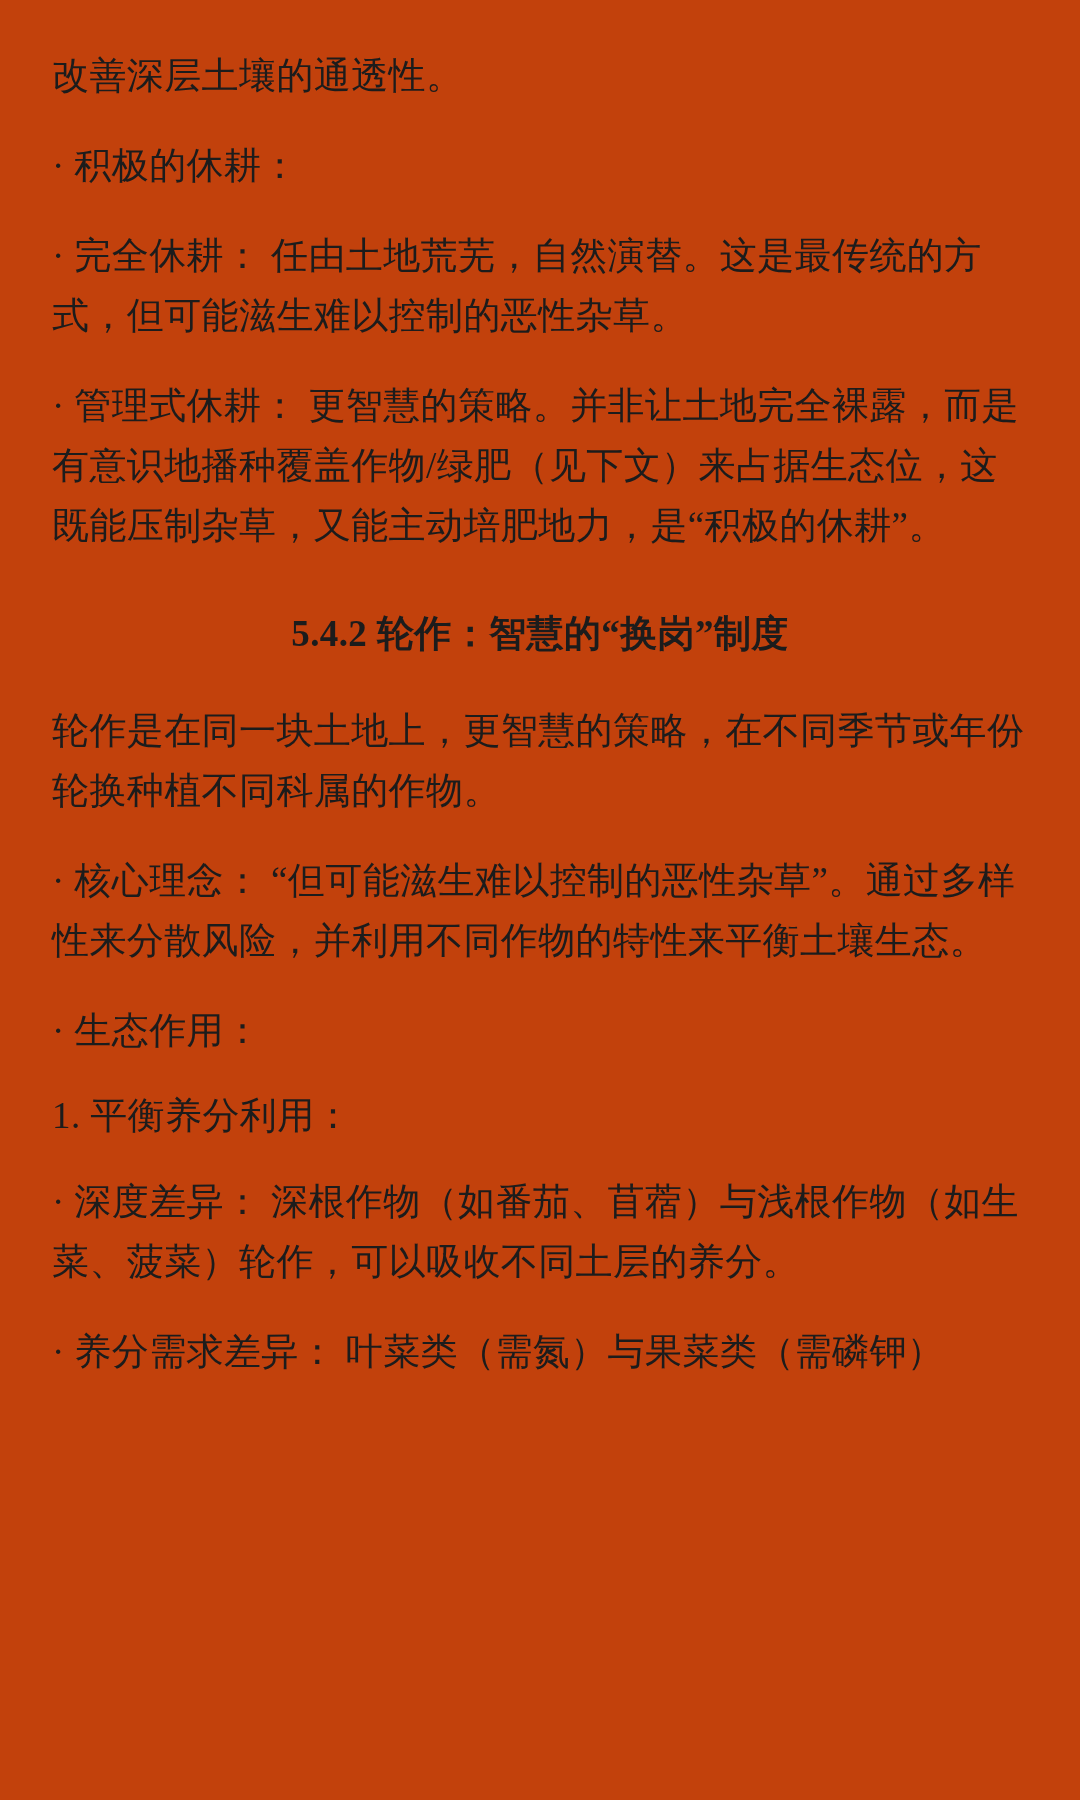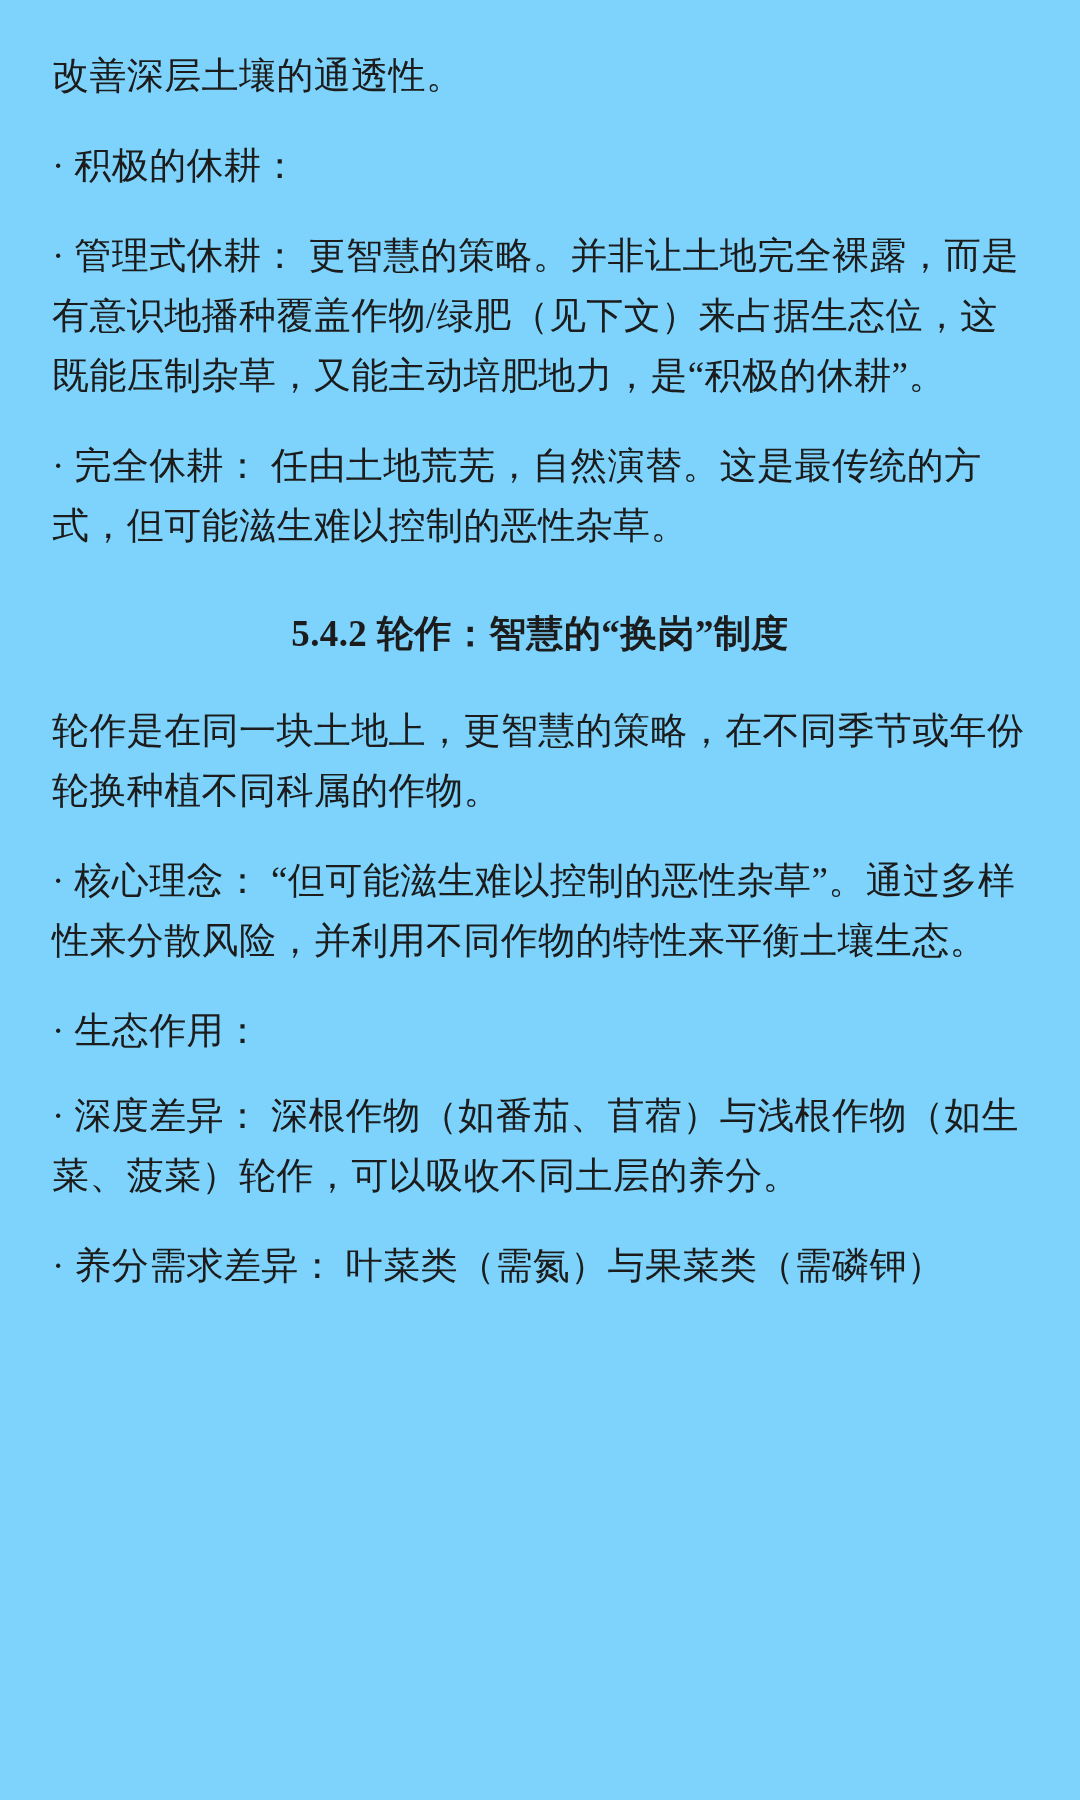--- a/index.html
+++ b/index.html
@@ -11,21 +11,21 @@
     width: 1080px;
     min-height: 1800px;
     font-family: "Liberation Serif", "DejaVu Serif", serif;
     color: #1a1a1a;
   }
   .page {
     width: 1080px;
     min-height: 1800px;
     box-sizing: border-box;
     padding: 46px 52px 40px 52px;
-    background: #7dd3fc;
+    background: #c2410c;
   }
   .para {
     font-size: 37px;
     line-height: 1.62;
     letter-spacing: 0.4px;
     margin: 0 0 30px 0;
     text-align: left;
     color: #1c1c1c;
     word-break: break-word;
   }
@@ -46,30 +46,31 @@
 </style>
 </head>
 <body>
 
 <div class="page">
 
   <p class="para">改善深层土壤的通透性。</p>
 
   <p class="para">· 积极的休耕：</p>
 
+  <p class="para">· 完全休耕： 任由土地荒芜，自然演替。这是最传统的方式，但可能滋生难以控制的恶性杂草。</p>
+
   <p class="para">· 管理式休耕： 更智慧的策略。并非让土地完全裸露，而是有意识地播种覆盖作物/绿肥（见下文）来占据生态位，这既能压制杂草，又能主动培肥地力，是“积极的休耕”。</p>
-
-  <p class="para">· 完全休耕： 任由土地荒芜，自然演替。这是最传统的方式，但可能滋生难以控制的恶性杂草。</p>
 
   <h2 class="heading">5.4.2 轮作：智慧的“换岗”制度</h2>
 
   <p class="para">轮作是在同一块土地上，更智慧的策略，在不同季节或年份轮换种植不同科属的作物。</p>
 
   <p class="para">· 核心理念： “但可能滋生难以控制的恶性杂草”。通过多样性来分散风险，并利用不同作物的特性来平衡土壤生态。</p>
 
   <p class="para tight">· 生态作用：</p>
 
+  <p class="para tight">1. 平衡养分利用：</p>
 
   <p class="para">· 深度差异： 深根作物（如番茄、苜蓿）与浅根作物（如生菜、菠菜）轮作，可以吸收不同土层的养分。</p>
 
   <p class="para">· 养分需求差异： 叶菜类（需氮）与果菜类（需磷钾）</p>
 
 </div>
 
 </body></html>

